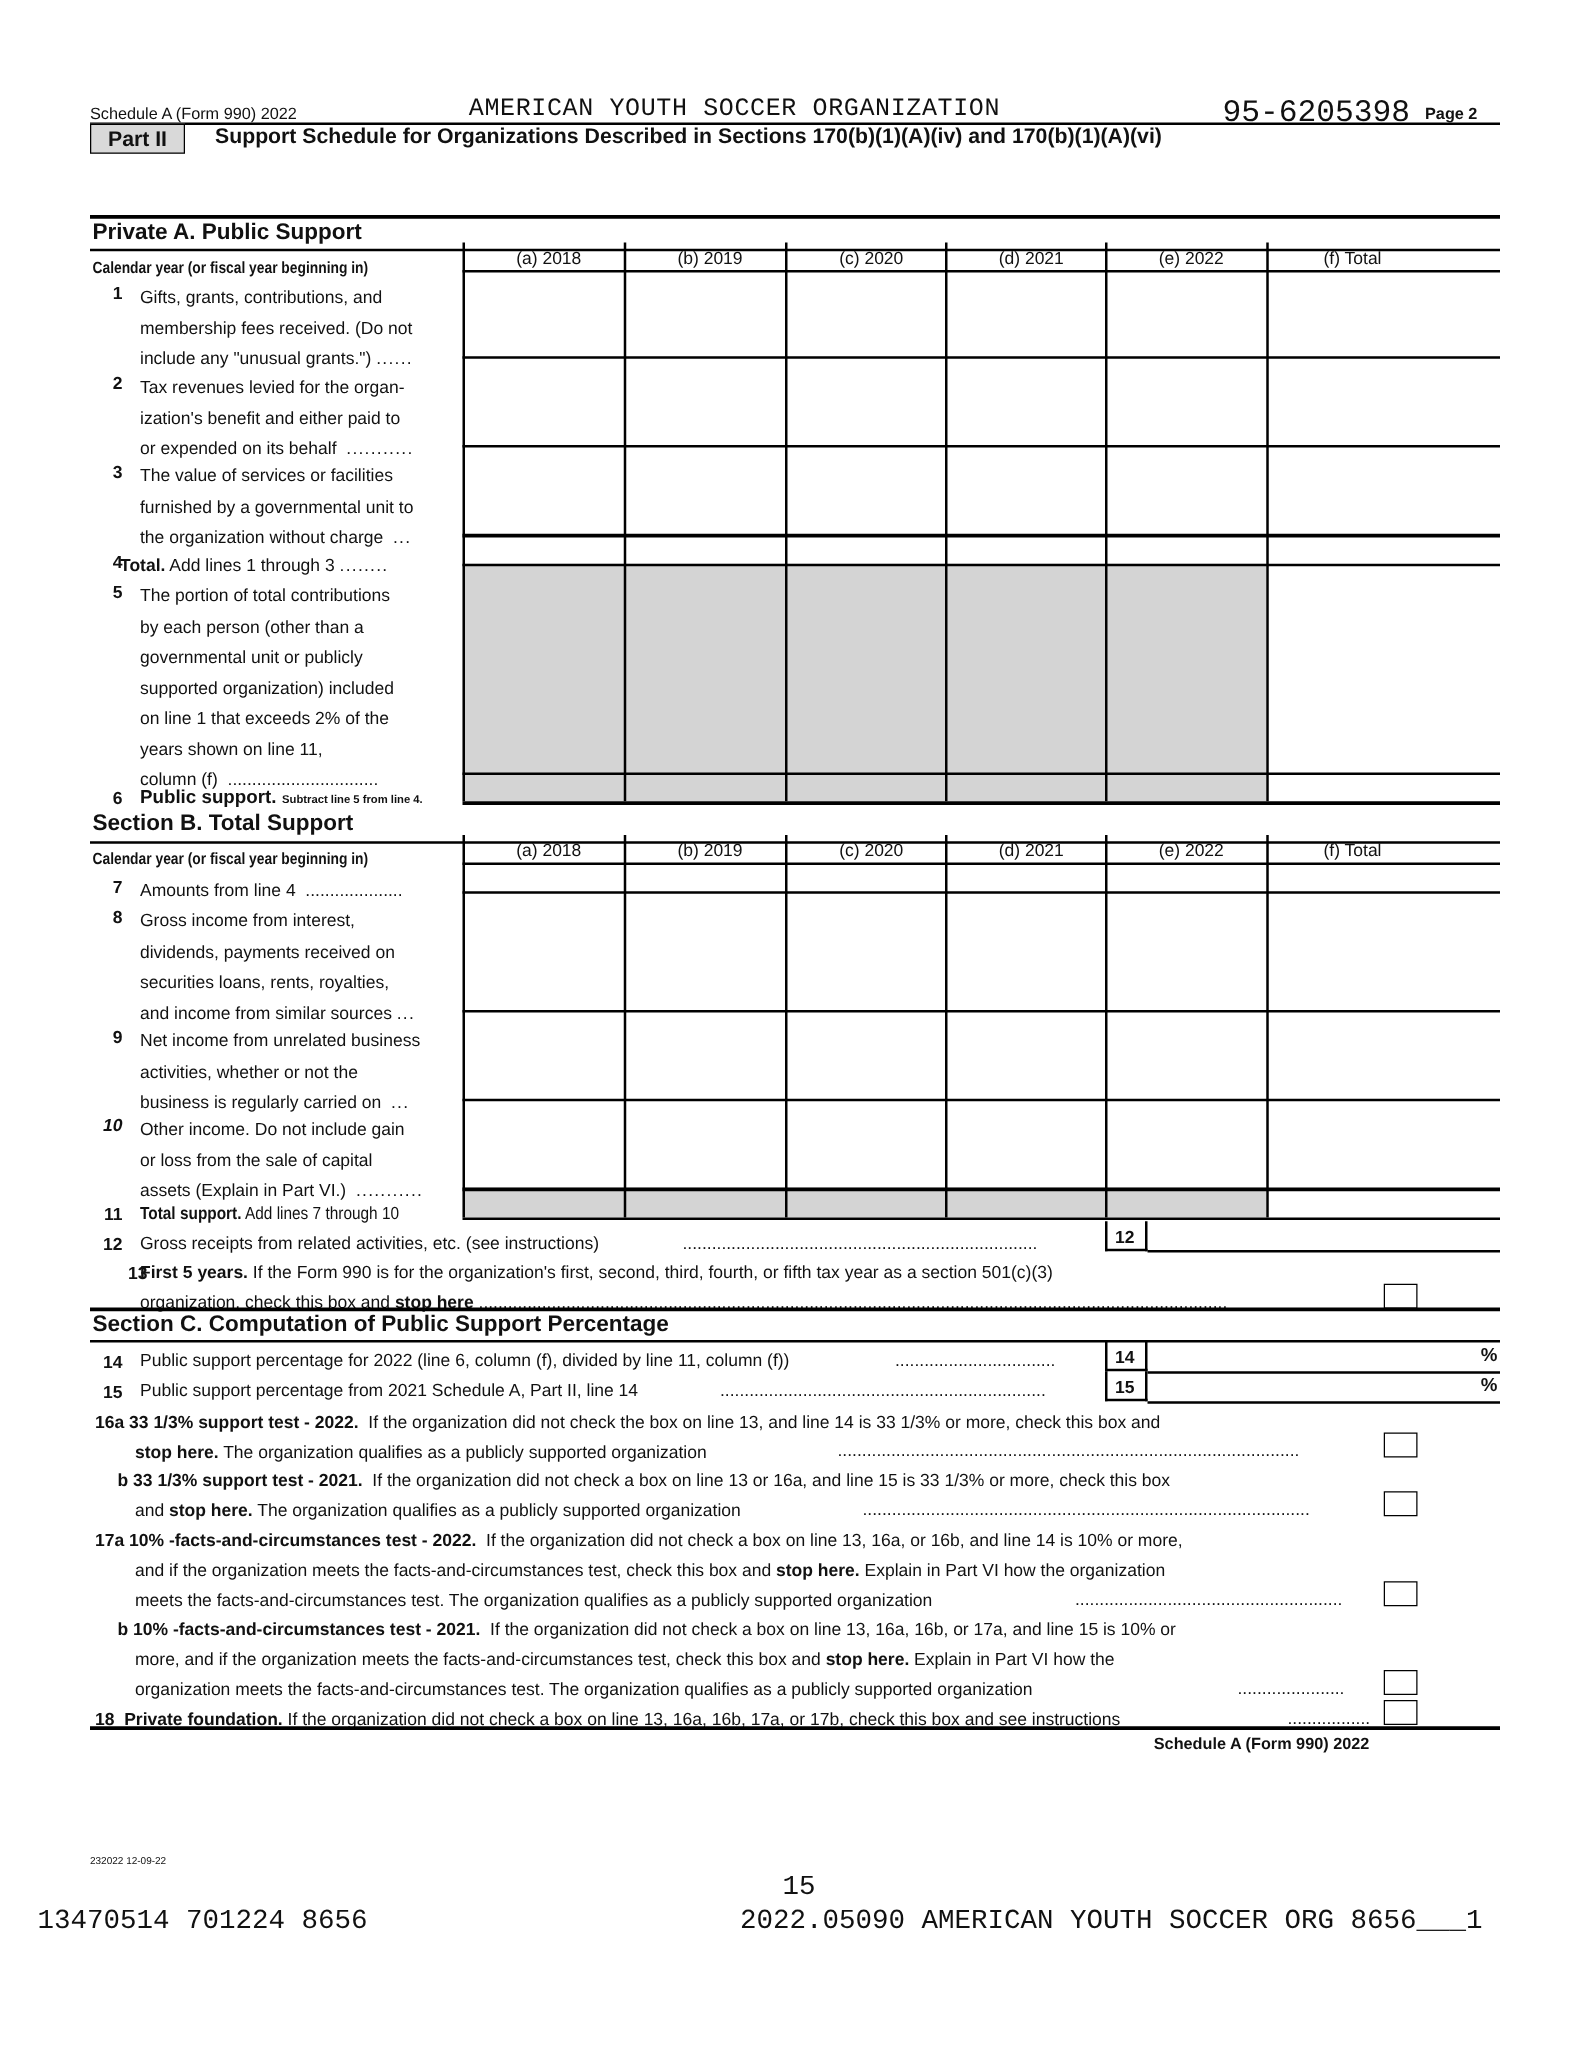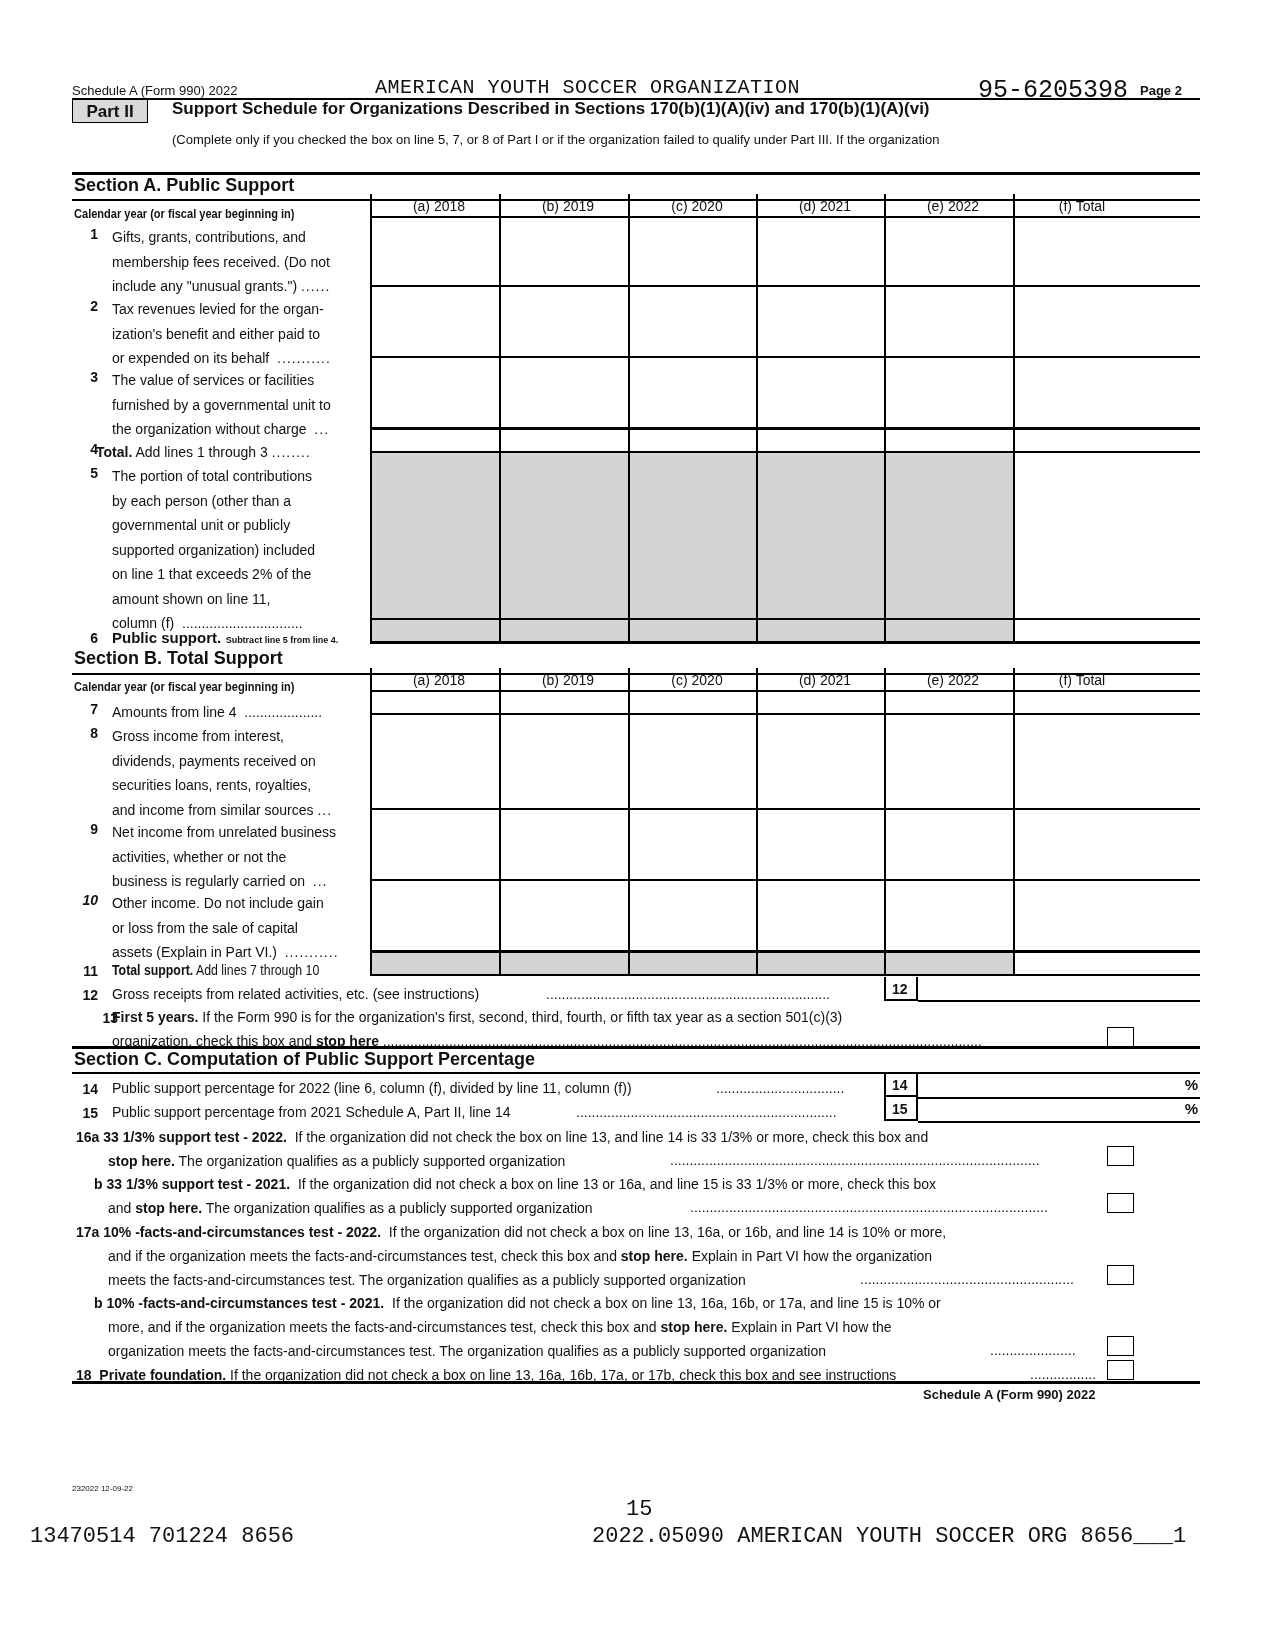--- a/index.html
+++ b/index.html
@@ -35,25 +35,24 @@
 
 <div class="abs hdr-left">Schedule A (Form 990) 2022</div>
 <div class="abs hdr-org mono">AMERICAN YOUTH SOCCER ORGANIZATION</div>
 <div class="abs hdr-ein mono">95-6205398</div>
 <div class="abs hdr-page">Page 2</div>
 <div class="rule" style="top:98px;height:2px;"></div>
 
 <div class="abs part-box">Part II</div>
 <div class="abs part-title">Support Schedule for Organizations Described in Sections 170(b)(1)(A)(iv) and 170(b)(1)(A)(vi)</div>
 <div class="abs part-note">
-  <div>(Complete only if you checked the box on line 5, 7, or 8 of Part I or if the organization failed to qualify under Part III. If the organization</div>
 </div>
 <div class="rule" style="top:172px;height:3px;"></div>
 
-<div class="abs sec-title" style="top:175px;">Section A. Public Support</div>
+<div class="abs sec-title" style="top:175px;">Private A. Public Support</div>
 <div class="rule" style="top:199px;height:2px;"></div>
 <div class="abs cal-lbl" style="top:206px;">Calendar year (or fiscal year beginning in)</div>
 
 <div id="secA-grid">
     <div class="abs col-h" style="left: 372px; top: 198px;">(a) 2018</div>
     <div class="abs col-h" style="left: 501px; top: 198px;">(b) 2019</div>
     <div class="abs col-h" style="left: 630px; top: 198px;">(c) 2020</div>
     <div class="abs col-h" style="left: 758px; top: 198px;">(d) 2021</div>
     <div class="abs col-h" style="left: 886px; top: 198px;">(e) 2022</div>
     <div class="abs col-h" style="left: 1015px; top: 198px;">(f) Total</div>
@@ -128,21 +127,21 @@
   <div class="abs ln-txt" style="left:20px;top:-1px;width:280px;"><b>Total.</b> <span>Add lines 1 through 3</span> <span class="dots">........</span></div>
 </div>
 <div class="abs" style="left:76px;top:465px;width:300px;">
   <span class="abs ln-num" style="left:0;top:0;">5</span>
   <div class="abs ln-txt" style="left:36px;top:-1px;width:280px;">
     <div>The portion of total contributions</div>
     <div>by each person (other than a</div>
     <div>governmental unit or publicly</div>
     <div>supported organization) included</div>
     <div>on line 1 that exceeds 2% of the</div>
-    <div>amount shown on line 11,</div>
+    <div>years shown on line 11,</div>
     <div><span>column (f)</span> &nbsp;<span class="dots" style="letter-spacing:0">...............................</span></div>
   </div>
 </div>
 <div class="abs" style="left:76px;top:630px;width:300px;white-space:nowrap;">
   <span class="abs ln-num" style="left:0;top:0;">6</span>
   <div class="abs" style="left:36px;top:-1px;"><b style="font-size:15px;">Public support.</b> <span style="font-size:9px;font-weight:bold;">Subtract line 5 from line 4.</span></div>
 </div>
 
 <div class="abs sec-title" style="top:648px;">Section B. Total Support</div>
 <div class="rule" style="top:673px;height:2px;"></div>

